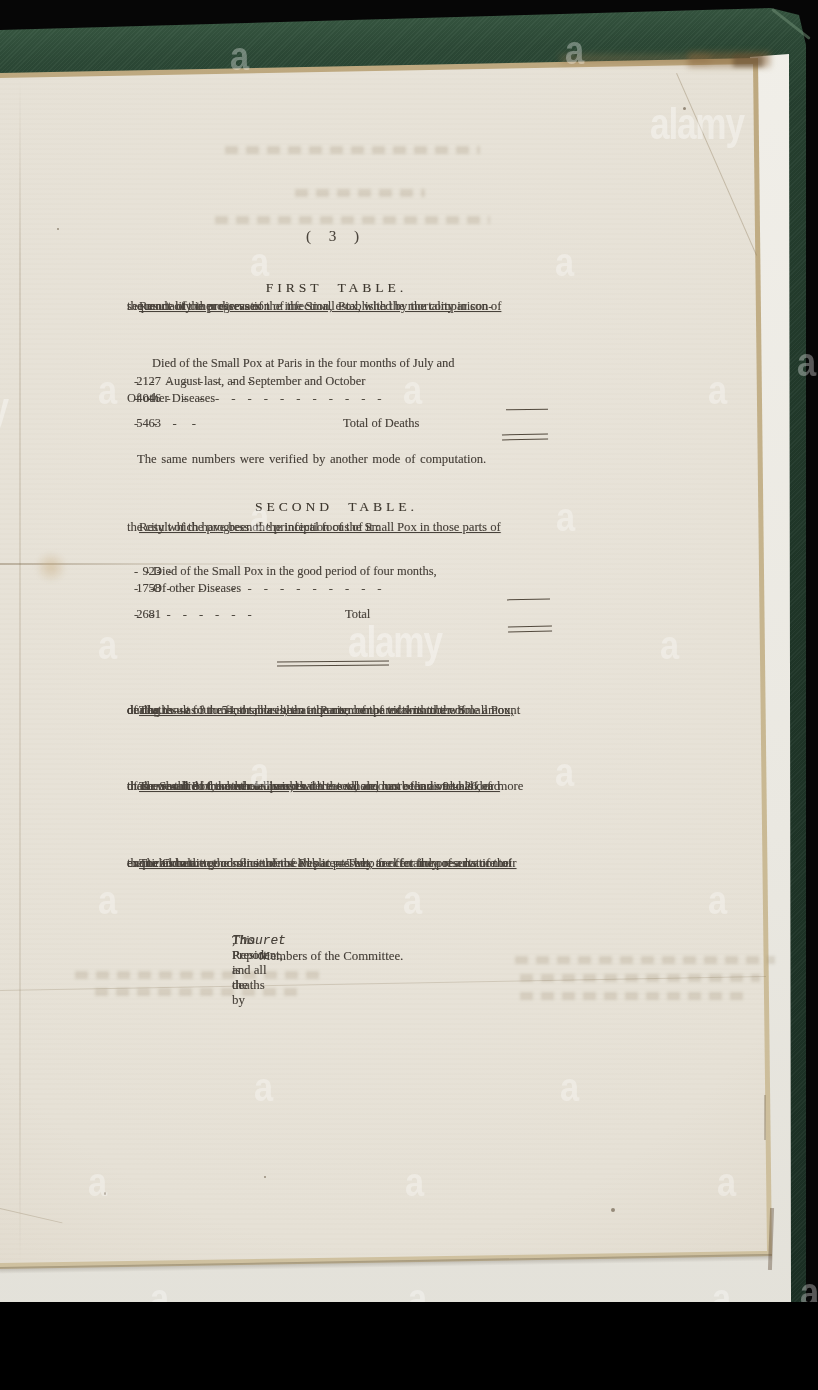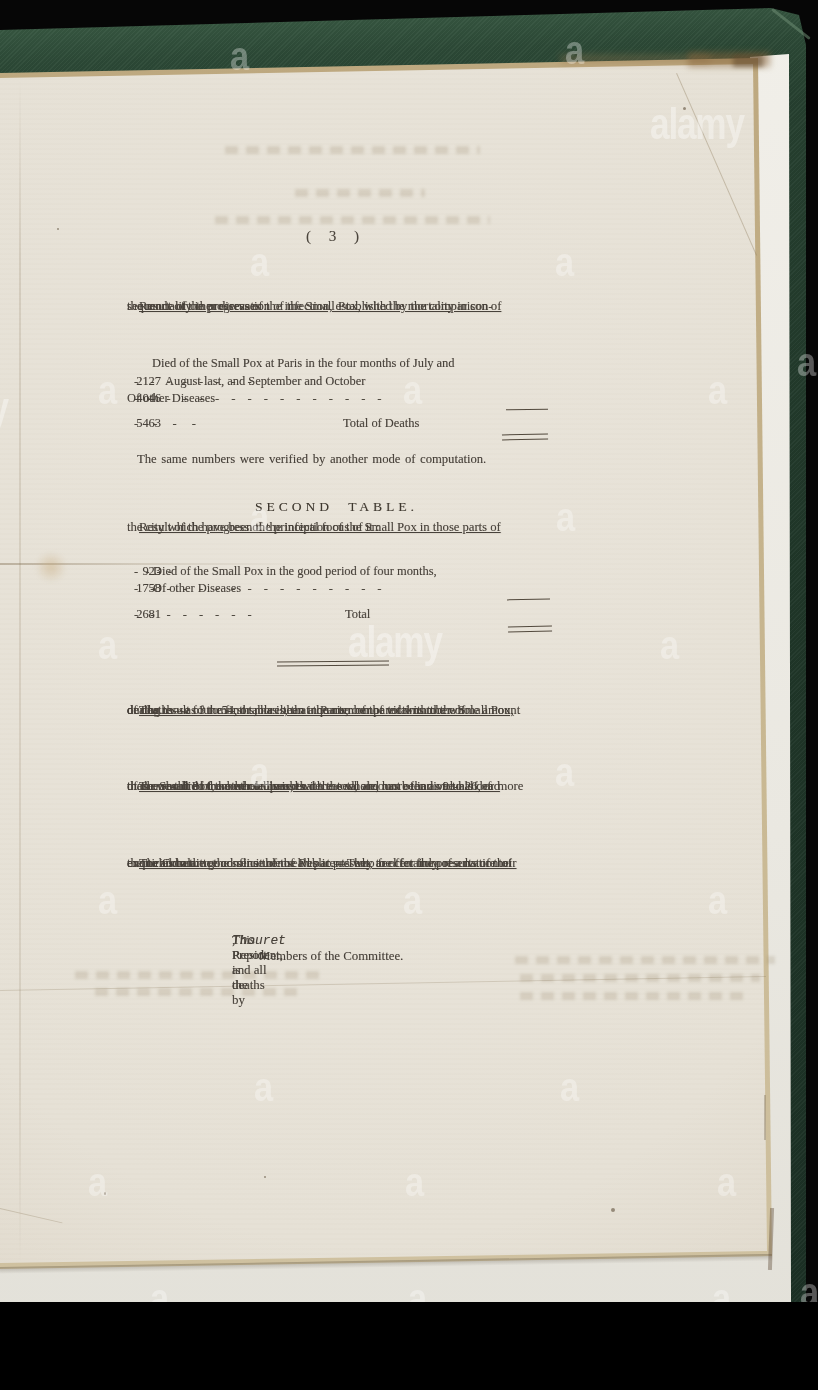--- a/index.html
+++ b/index.html
@@ -133,20 +133,21 @@
   <div class="ghost" style="left:515px;top:956px;width:260px;"></div>
   <div class="ghost" style="left:75px;top:971px;width:250px;"></div>
   <div class="ghost" style="left:520px;top:974px;width:240px;"></div>
   <div class="ghost" style="left:95px;top:988px;width:210px;"></div>
   <div class="ghost" style="left:520px;top:992px;width:225px;"></div>
 
   <div class="content">
 
     <div class="abs pgnum">( 3 )</div>
 
+    <div class="abs thead" style="top:280px;">FIRST TABLE.</div>
 
     <div class="abs para" style="top:298px;line-height:16.6px;">
       <div class="jline fl">Result of the progress of the infection, established by the comparison of</div>
       <div class="jline">the mortality in preservation of the Small Pox, with the mortality in con-</div>
       <div class="jlast">sequence of other diseases :</div>
     </div>
 
     <div class="abs trow" style="top:356px;">
       <span class="lbl i25">Died of the Small Pox at Paris in the four months of July and</span>
     </div>

